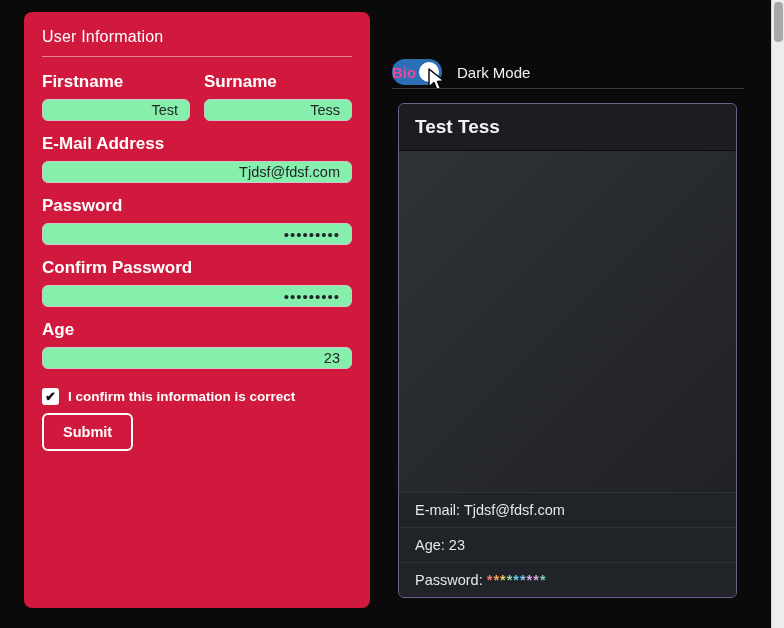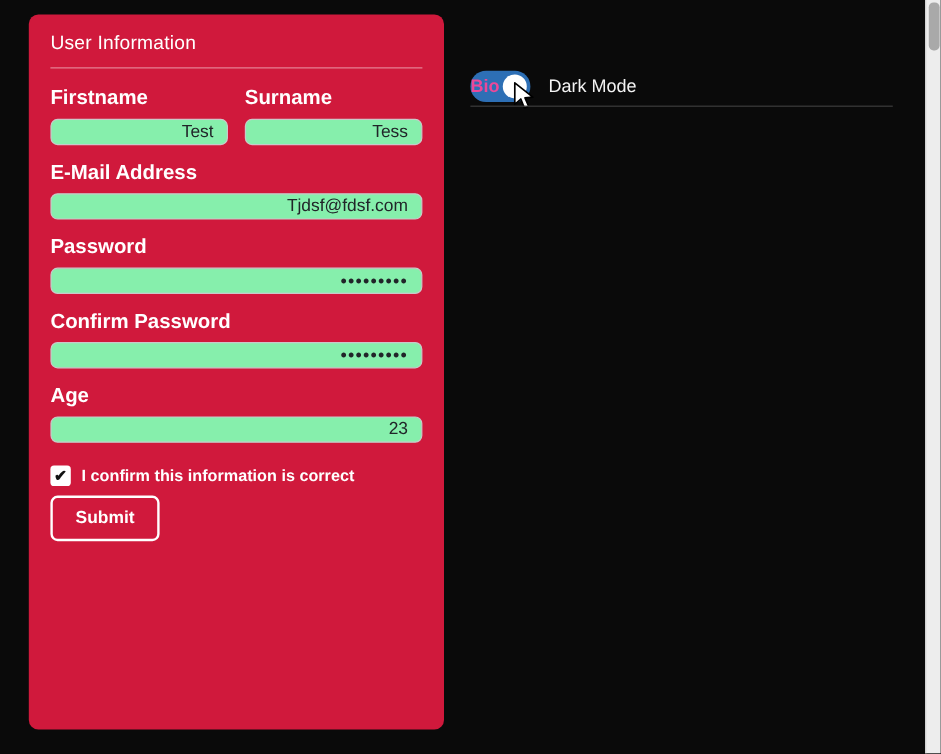--- a/index.html
+++ b/index.html
@@ -196,18 +196,25 @@
       <svg class="cursor-icon" viewBox="0 0 22 26">
         <path d="M4 1 L4 19 L9 14.5 L12 22 L15.5 20.5 L12.5 13.5 L19 13 Z" fill="#ffffff" stroke="#000000" stroke-width="1.4" stroke-linejoin="round"></path>
       </svg>
     </span>
     <span class="toggle-label">Dark Mode</span>
   </div>
 
   <div class="bio-heading">Bio</div>
   <hr class="bio-divider">
 
+  <div class="bio-card">
+    <div class="bio-card-header">Test Tess</div>
+    <div class="bio-card-body"></div>
+    <div class="bio-line">E-mail: Tjdsf@fdsf.com</div>
+    <div class="bio-line">Age: 23</div>
+    <div class="bio-line"><span>Password: </span><span class="rainbow">*********</span></div>
+  </div>
 
 </div>
 
 <div class="scrollbar-track">
   <div class="scrollbar-thumb"></div>
 </div>
 
 </body></html>

